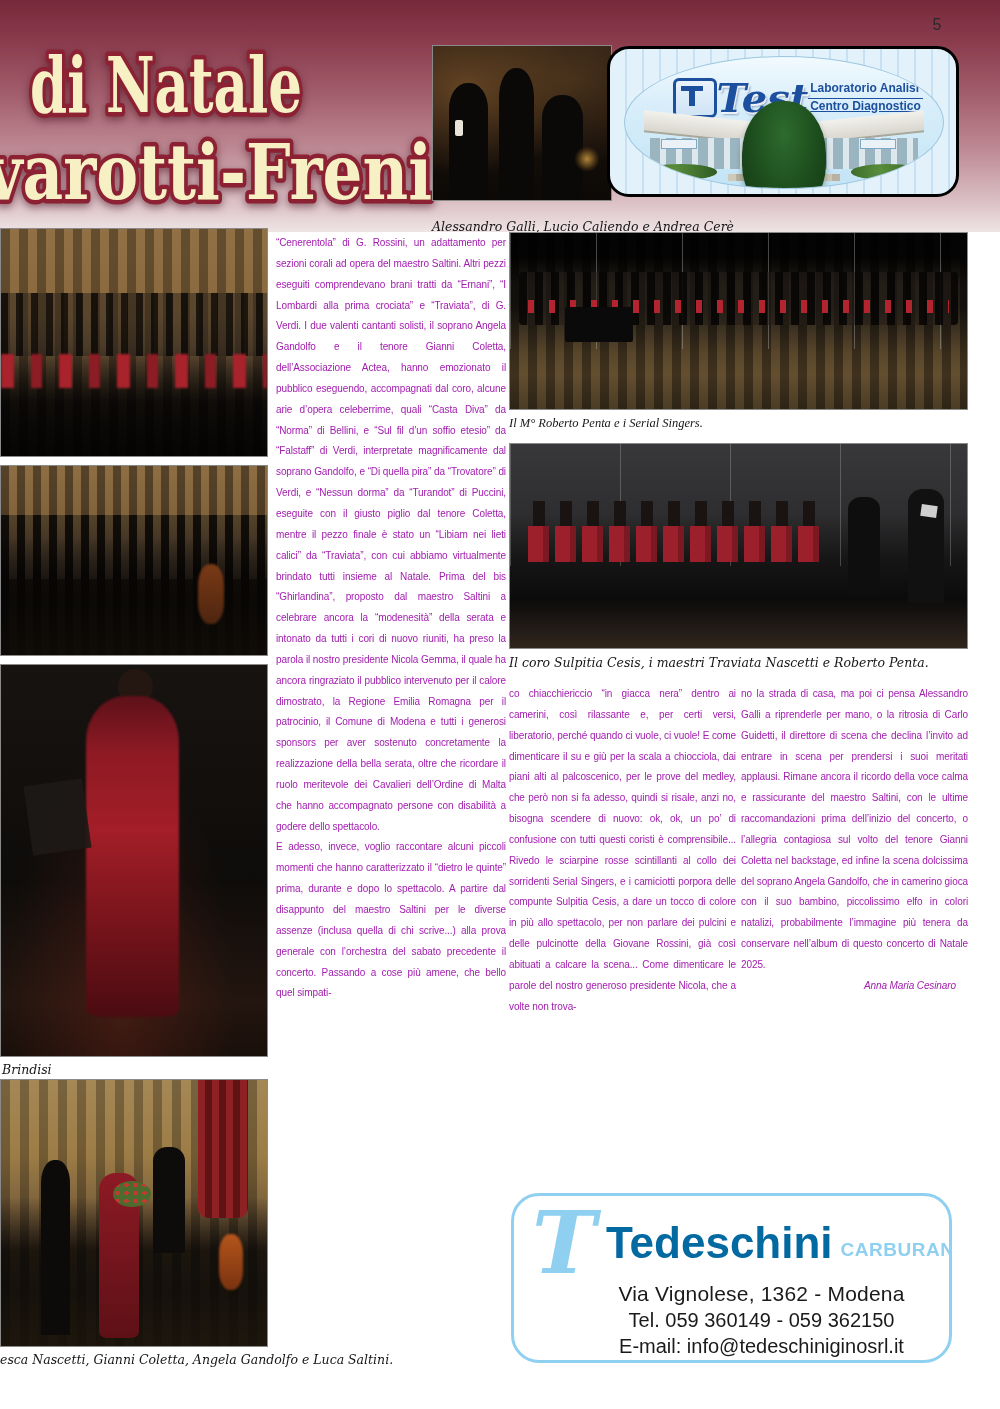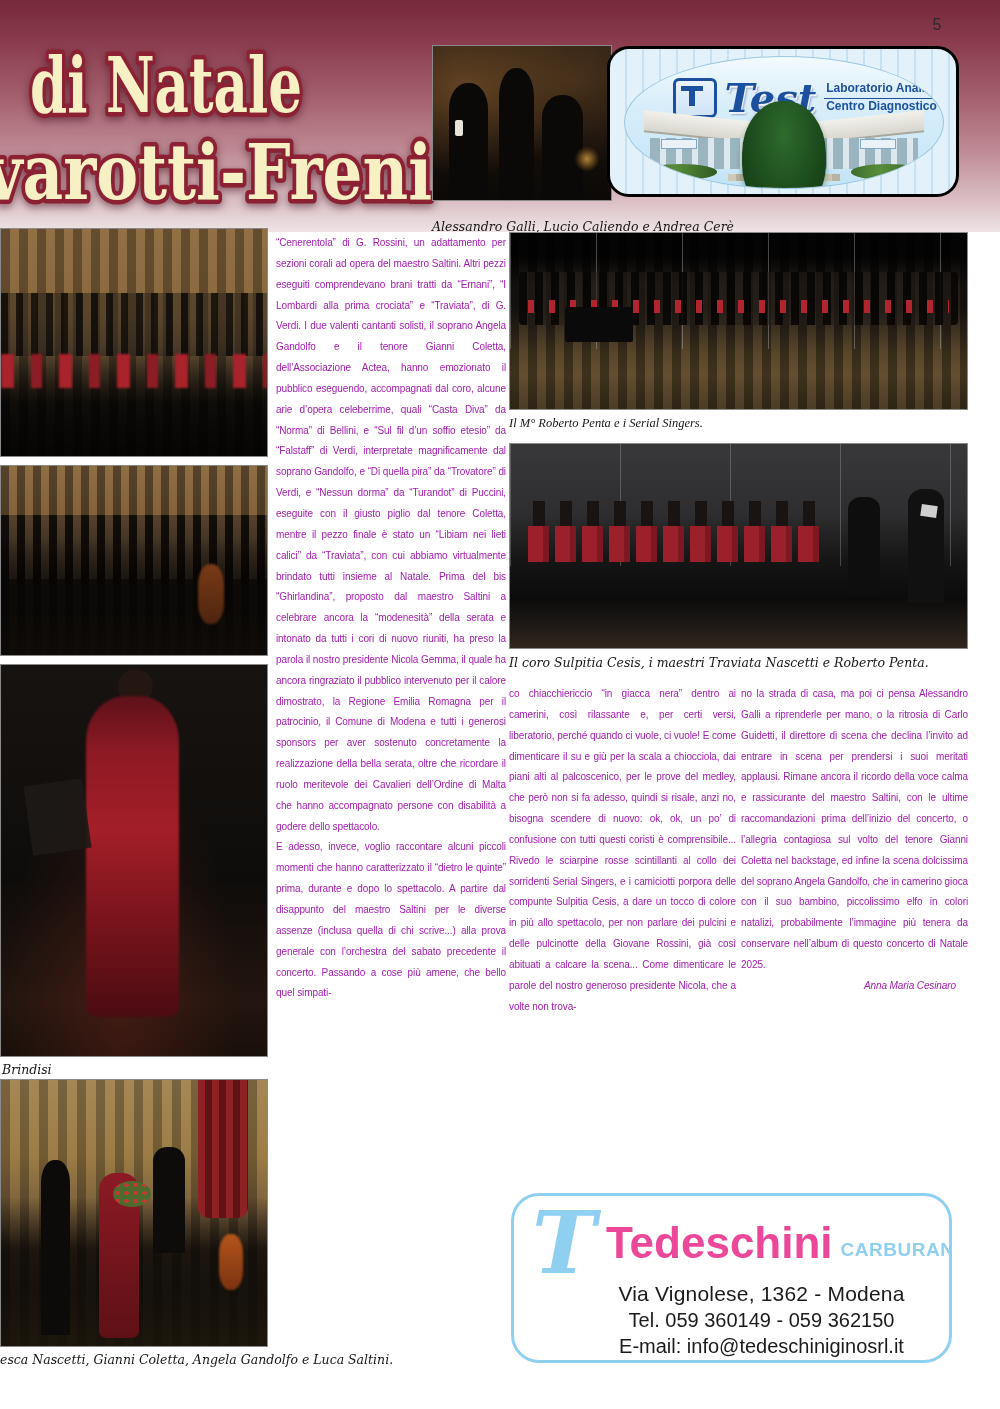--- a/index.html
+++ b/index.html
@@ -115,30 +115,30 @@
   .col p{margin:0;}
   .byline{text-align:right;font-style:italic;padding-right:12px;}
 
   
   .ad-test{position:absolute;left:607px;top:46px;width:352px;height:151px;box-sizing:border-box;
     border:3px solid #000;border-radius:22px;overflow:hidden;
     background:repeating-linear-gradient(90deg,#e3f1fa 0 15px,#c6e1f3 15px 17px);}
   .ad-test .oval{position:absolute;left:4%;top:5%;width:92%;height:90%;border-radius:50%;overflow:hidden;
     background:linear-gradient(180deg,#f2fafe 0%,#d9eefa 35%,#c2e4f6 100%);
     border:1px solid #9cc7e0;}
-  .test-row{position:absolute;left:15%;top:16%;display:flex;align-items:center;gap:8px;}
+  .test-row{position:absolute;left:15%;top:16%;display:flex;align-items:center;}
   .test-logo-box{width:38px;height:34px;border:3px solid #1c4f9e;border-radius:6px;position:relative;
     background:linear-gradient(180deg,#eaf3fb,#cfe4f5);}
   .test-logo-box::before{content:"";position:absolute;left:5px;top:5px;width:22px;height:5px;background:#1c4f9e;}
   .test-logo-box::after{content:"";position:absolute;left:13px;top:5px;width:6px;height:20px;background:#1c4f9e;}
   .test-name{font-family:"DejaVu Serif",serif;font-weight:bold;font-style:italic;font-size:40px;
     color:#1c4f9e;text-shadow:1px 2px 0 rgba(255,255,255,.8),2px 3px 2px rgba(20,50,110,.35);line-height:1;}
   .test-lines{font-size:12px;font-weight:bold;color:#1c4f9e;line-height:1.3;}
   .test-lines div{border-bottom:1.5px solid #1c4f9e;padding:0 2px 1px 2px;}
-  .test-lines div:last-child{border-bottom:none;}
+  .test-lines div:last-child{border-bottom:none;text-decoration:underline;}
   .building{position:absolute;left:6%;right:6%;bottom:8%;height:46%;}
   .building .roofL{position:absolute;left:0;top:0;width:46%;height:34%;background:linear-gradient(180deg,#f2f1ec,#d8d6cd);
     transform:skewY(6deg);border-bottom:2px solid #a9a69a;}
   .building .roofR{position:absolute;right:0;top:0;width:46%;height:34%;background:linear-gradient(180deg,#f2f1ec,#d8d6cd);
     transform:skewY(-6deg);border-bottom:2px solid #a9a69a;}
   .building .wallL{position:absolute;left:2%;top:34%;width:42%;height:52%;
     background:repeating-linear-gradient(90deg,#9ab4c0 0 10px,#dde8ee 10px 16px);}
   .building .wallR{position:absolute;right:2%;top:34%;width:42%;height:52%;
     background:repeating-linear-gradient(90deg,#9ab4c0 0 10px,#dde8ee 10px 16px);}
   .building .signL{position:absolute;left:6%;top:36%;width:34px;height:8px;background:#eaf2f8;border:1px solid #7fa8c4;}
@@ -152,21 +152,21 @@
     background:radial-gradient(circle at 40% 40%,#5a8f3c,#2f5a22);}
   .building .path{position:absolute;left:30%;bottom:-6%;width:40%;height:12%;
     background:repeating-linear-gradient(90deg,#cfc9b8 0 8px,#b9b2a0 8px 16px);}
 
   
   .ad-ted{position:absolute;left:511px;top:1193px;width:441px;height:170px;box-sizing:border-box;
     border:3px solid #8fd0f1;border-radius:28px;background:#fff;overflow:hidden;}
   .ted-row{position:absolute;left:18px;top:4px;display:flex;align-items:center;}
   .ted-logo{font-family:"DejaVu Serif",serif;font-style:italic;font-weight:bold;font-size:86px;
     color:#8fd0f1;line-height:1;margin-right:10px;}
-  .ted-name{font-size:44px;font-weight:bold;color:#ec4899;letter-spacing:0;}
+  .ted-name{font-size:44px;font-weight:bold;color:#0369a1;letter-spacing:0;}
   .ted-tag{font-size:19px;font-weight:bold;color:#8fd0f1;margin-left:8px;letter-spacing:.5px;align-self:center;padding-top:14px;}
   .ted-lines{position:absolute;left:70px;right:10px;top:86px;text-align:center;color:#1a1a1a;}
   .ted-addr{font-size:21px;letter-spacing:.2px;}
   .ted-tel{font-size:20px;margin-top:3px;}
   .ted-mail{font-size:20px;margin-top:3px;}
 </style>
 </head>
 <body>
 
 <div class="page">

